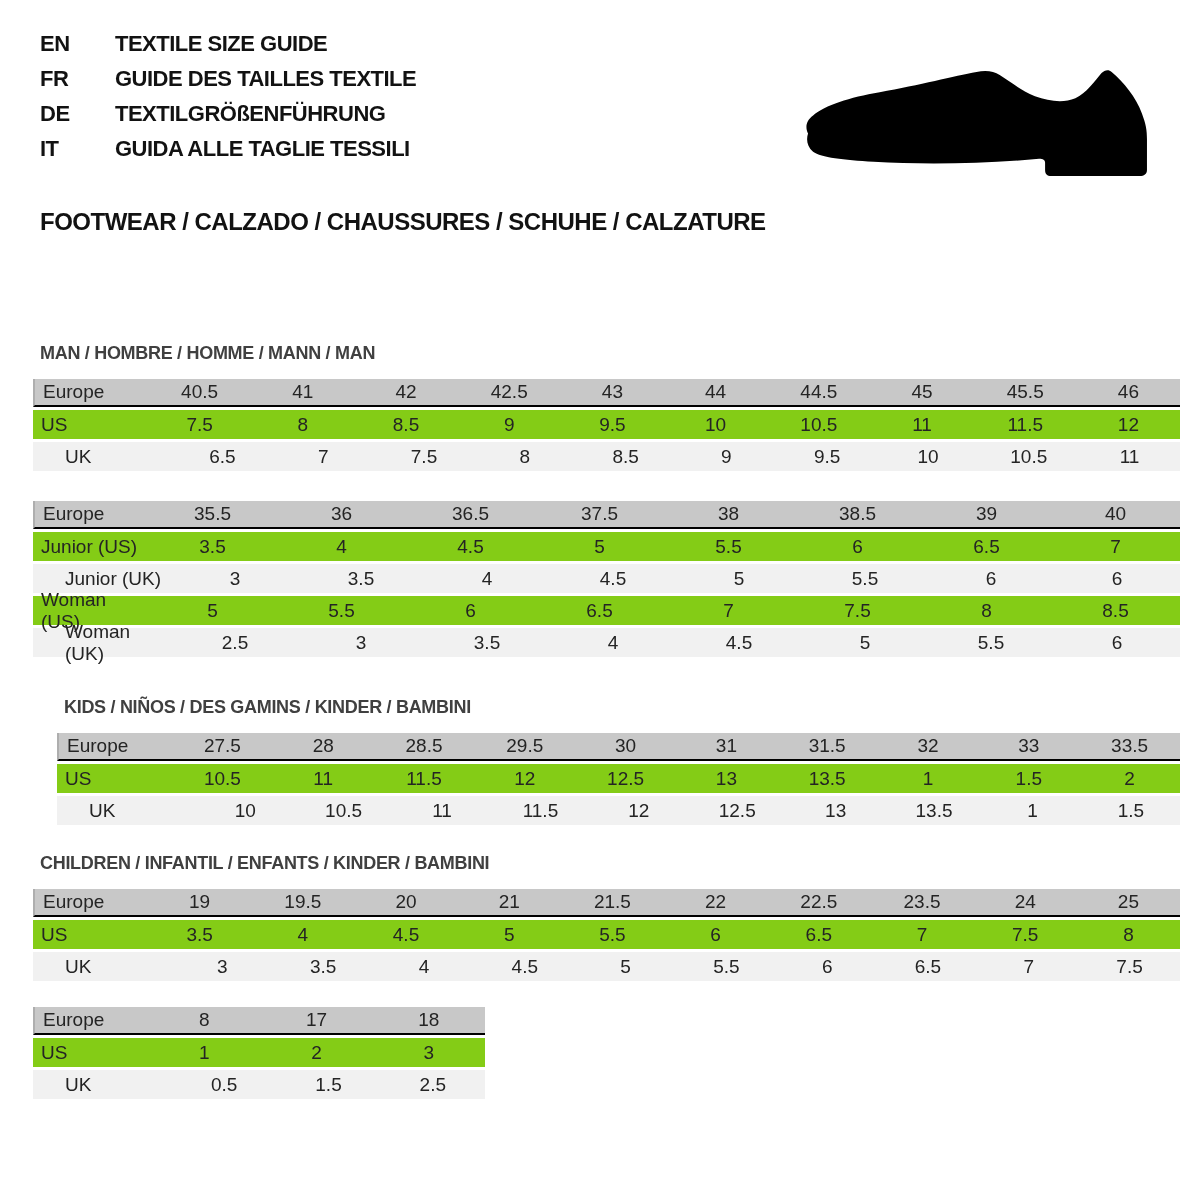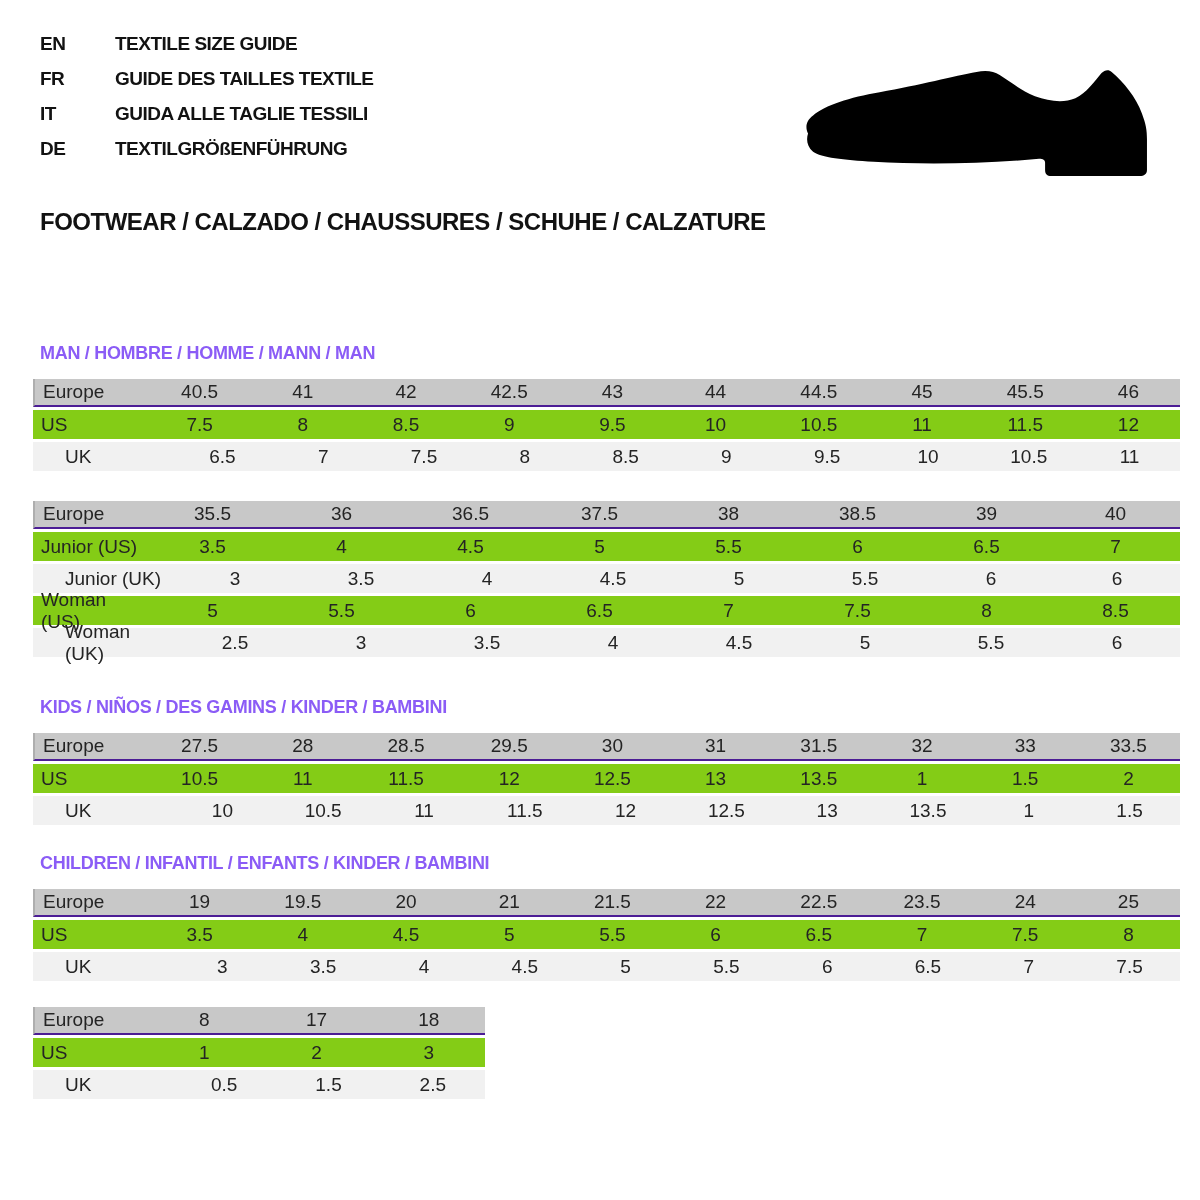--- a/index.html
+++ b/index.html
@@ -8,49 +8,49 @@
     background:#ffffff;
     position:relative;
     overflow:hidden;
     font-family:"Liberation Sans","DejaVu Sans",sans-serif;
     color:#1e1e1e;
   }
   
   .lang-block { position:absolute; top:26px; left:40px; }
   .lang-row { display:flex; align-items:center; height:35px; }
   .lang-code, .lang-label {
-    font-weight:bold; font-size:19px; letter-spacing:-0.5px; color:#121212;
+    font-weight:bold; font-size:22px; letter-spacing:-0.5px; color:#121212;
     white-space:pre;
   }
   .lang-code { width:75px; }
   .shoe-wrap { position:absolute; top:68px; left:803px; width:348px; height:115px; }
   .category-line {
     position:absolute; top:208px; left:40px;
     font-weight:bold; font-size:24px; letter-spacing:-0.5px; color:#121212;
     white-space:pre;
   }
   
   .main { position:absolute; top:343px; left:33px; width:1147px; }
   section.size-section { display:block; }
   section.sec-junior   { margin-top:30px; }
-  section.sec-kids     { margin-top:40px; }
+  section.sec-kids     { margin-top:40px;margin-left:24px; }
   section.sec-children { margin-top:28px; }
   section.sec-babies   { margin-top:26px; }
   .tbl-title {
     margin:0 0 16px 7px;
-    font-size:18px; font-weight:bold; letter-spacing:-0.3px; color:#8b5cf6;
+    font-size:18px; font-weight:bold; letter-spacing:-0.3px; color:#404040;
     line-height:20px; white-space:pre-wrap;
   }
   .tbl { width:100%; }
   .tbl.compact { width:452px; }
   .trow { display:flex; align-items:center; margin-bottom:3px; }
   .trow.thead {
     background:#c8c8c8;
     height:26px;
-    border-bottom:2px solid #4c1d95;
+    border-bottom:2px solid #000000;
     border-left:2px solid #aeaeae;
   }
   .trow.twhite { background:#84cc16; height:29px; }
   .trow.tlight { background:#f1f1f1; height:29px;padding-left:24px; }
   .tlabel {
     width:115px; flex:0 0 115px;
     padding-left:8px; box-sizing:border-box;
     font-size:19px; color:#242424;
   }
   .trow.thead .tlabel { flex-basis:113px; width:113px; }
@@ -66,26 +66,26 @@
 <div class="lang-block">
   <div class="lang-row">
     <span class="lang-code">EN</span>
     <span class="lang-label">TEXTILE SIZE GUIDE</span>
   </div>
   <div class="lang-row">
     <span class="lang-code">FR</span>
     <span class="lang-label">GUIDE DES TAILLES TEXTILE</span>
   </div>
   <div class="lang-row">
+    <span class="lang-code">DE</span>
+    <span class="lang-label">TEXTILGRÖßENFÜHRUNG</span>
+  </div>
+  <div class="lang-row">
     <span class="lang-code">IT</span>
     <span class="lang-label">GUIDA ALLE TAGLIE TESSILI</span>
-  </div>
-  <div class="lang-row">
-    <span class="lang-code">DE</span>
-    <span class="lang-label">TEXTILGRÖßENFÜHRUNG</span>
   </div>
 </div>
 
 <div class="shoe-wrap">
   <svg width="348" height="115" viewBox="0 0 345 112" xmlns="http://www.w3.org/2000/svg" aria-hidden="true">
     <path fill="#000000" d="
       M5,64
       C2,58 3,51 10,46
       C22,36 46,28 76,23
       C116,16 150,7 172,3

